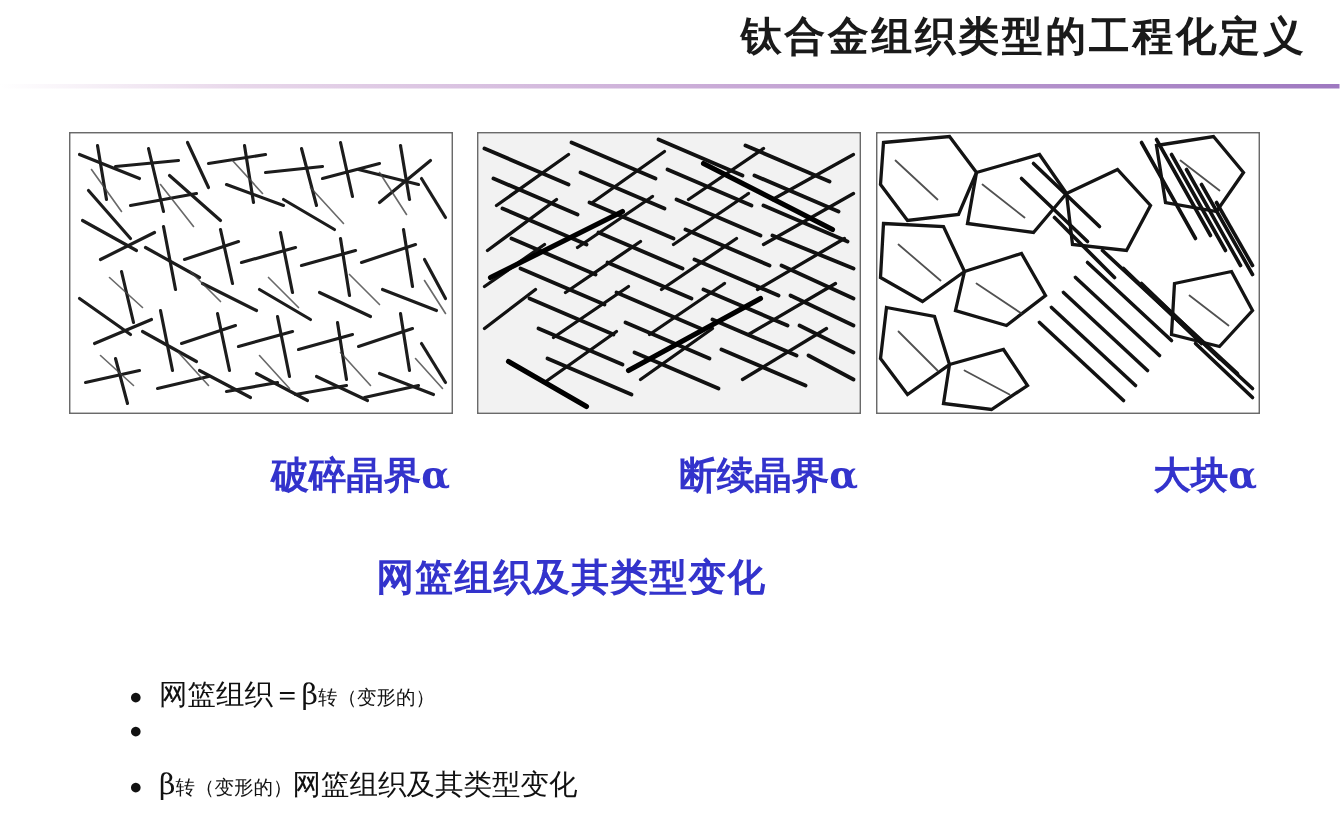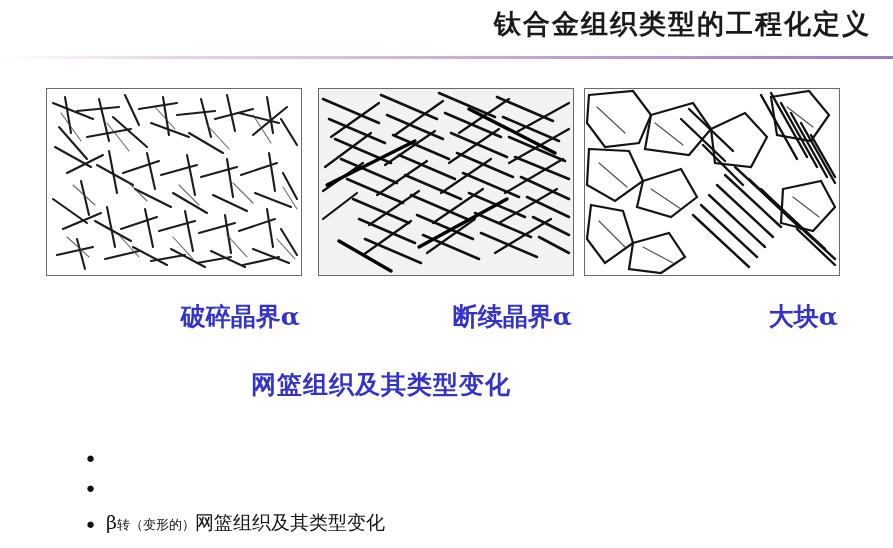--- a/index.html
+++ b/index.html
@@ -349,20 +349,21 @@
   <div class="caption c3">大块α</div>
   <div class="caption c2">断续晶界α</div>
 </div>
 
 <div class="subtitle">网篮组织及其类型变化</div>
 
 <div class="bullets">
 
   <div class="bullet-row">
     <span class="bullet-dot">●</span>
+    <span class="bullet-text"><span>网篮组织＝β</span><span class="sub">转</span><span class="sub">（变形的）</span></span>
   </div>
 
   <div class="bullet-row">
     <span class="bullet-dot">●</span>
   </div>
 
   <div class="bullet-row">
     <span class="bullet-dot">●</span>
     <span class="bullet-text"><span>β</span><span class="sub">转</span><span class="sub">（变形的）</span><span>网篮组织及其类型变化</span></span>
   </div>

